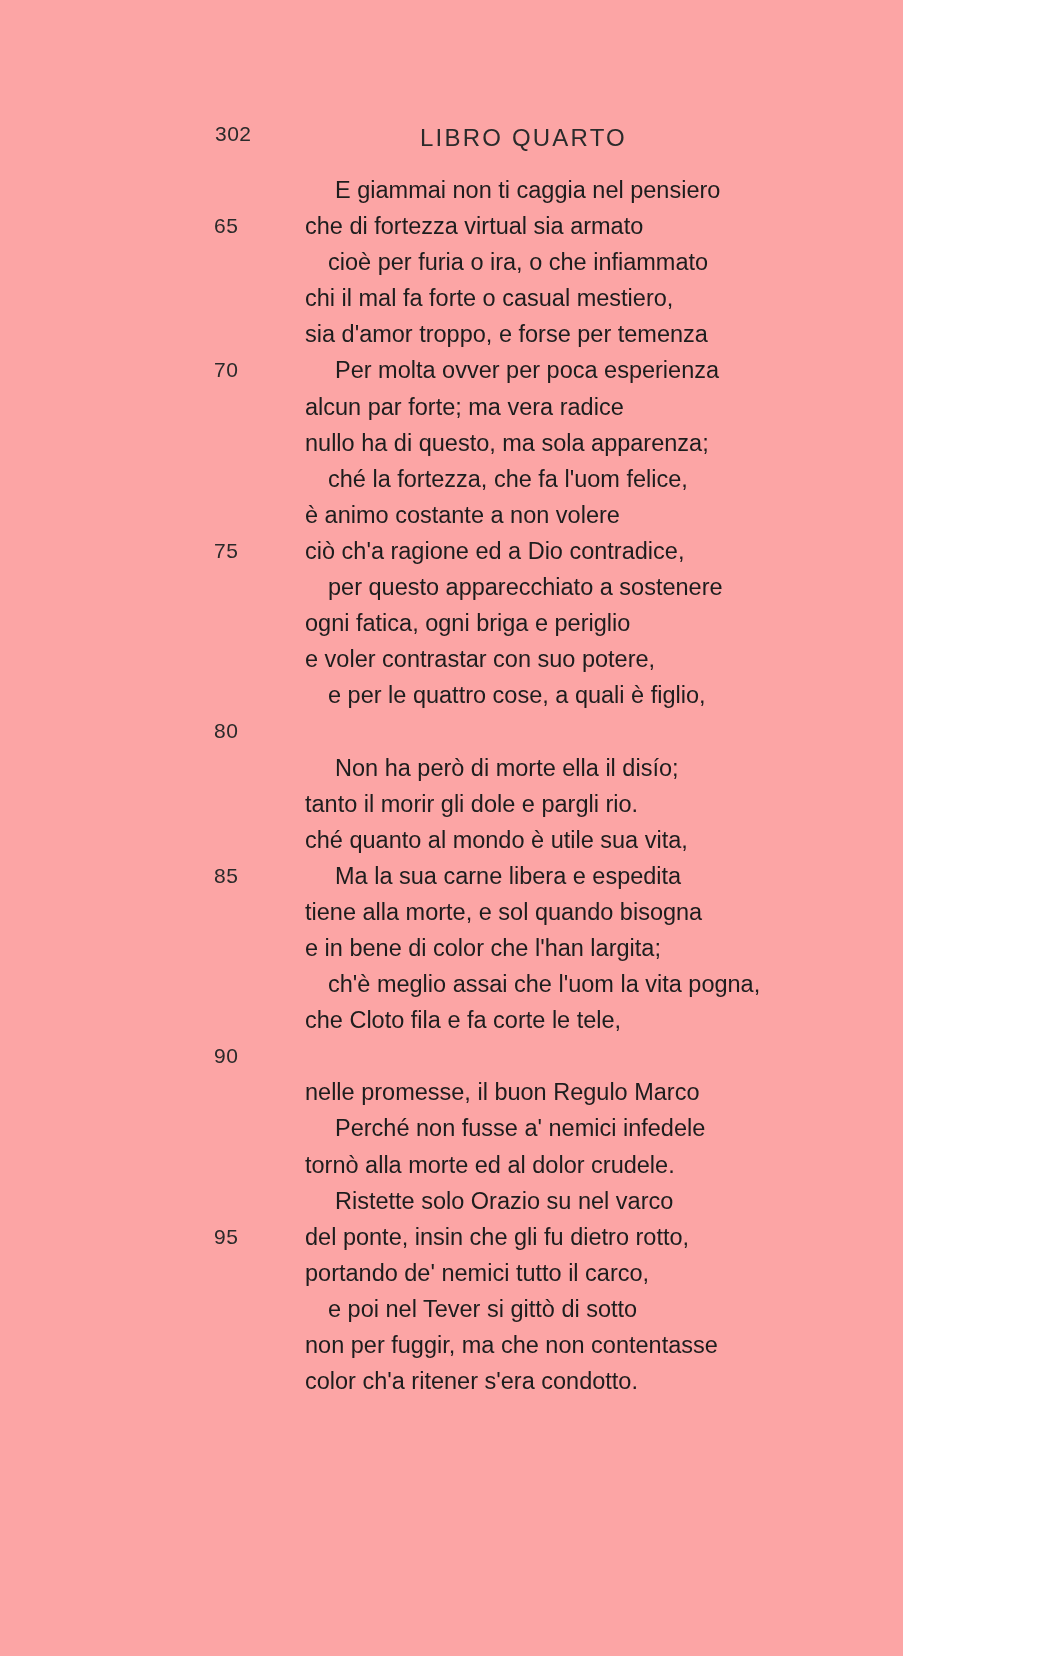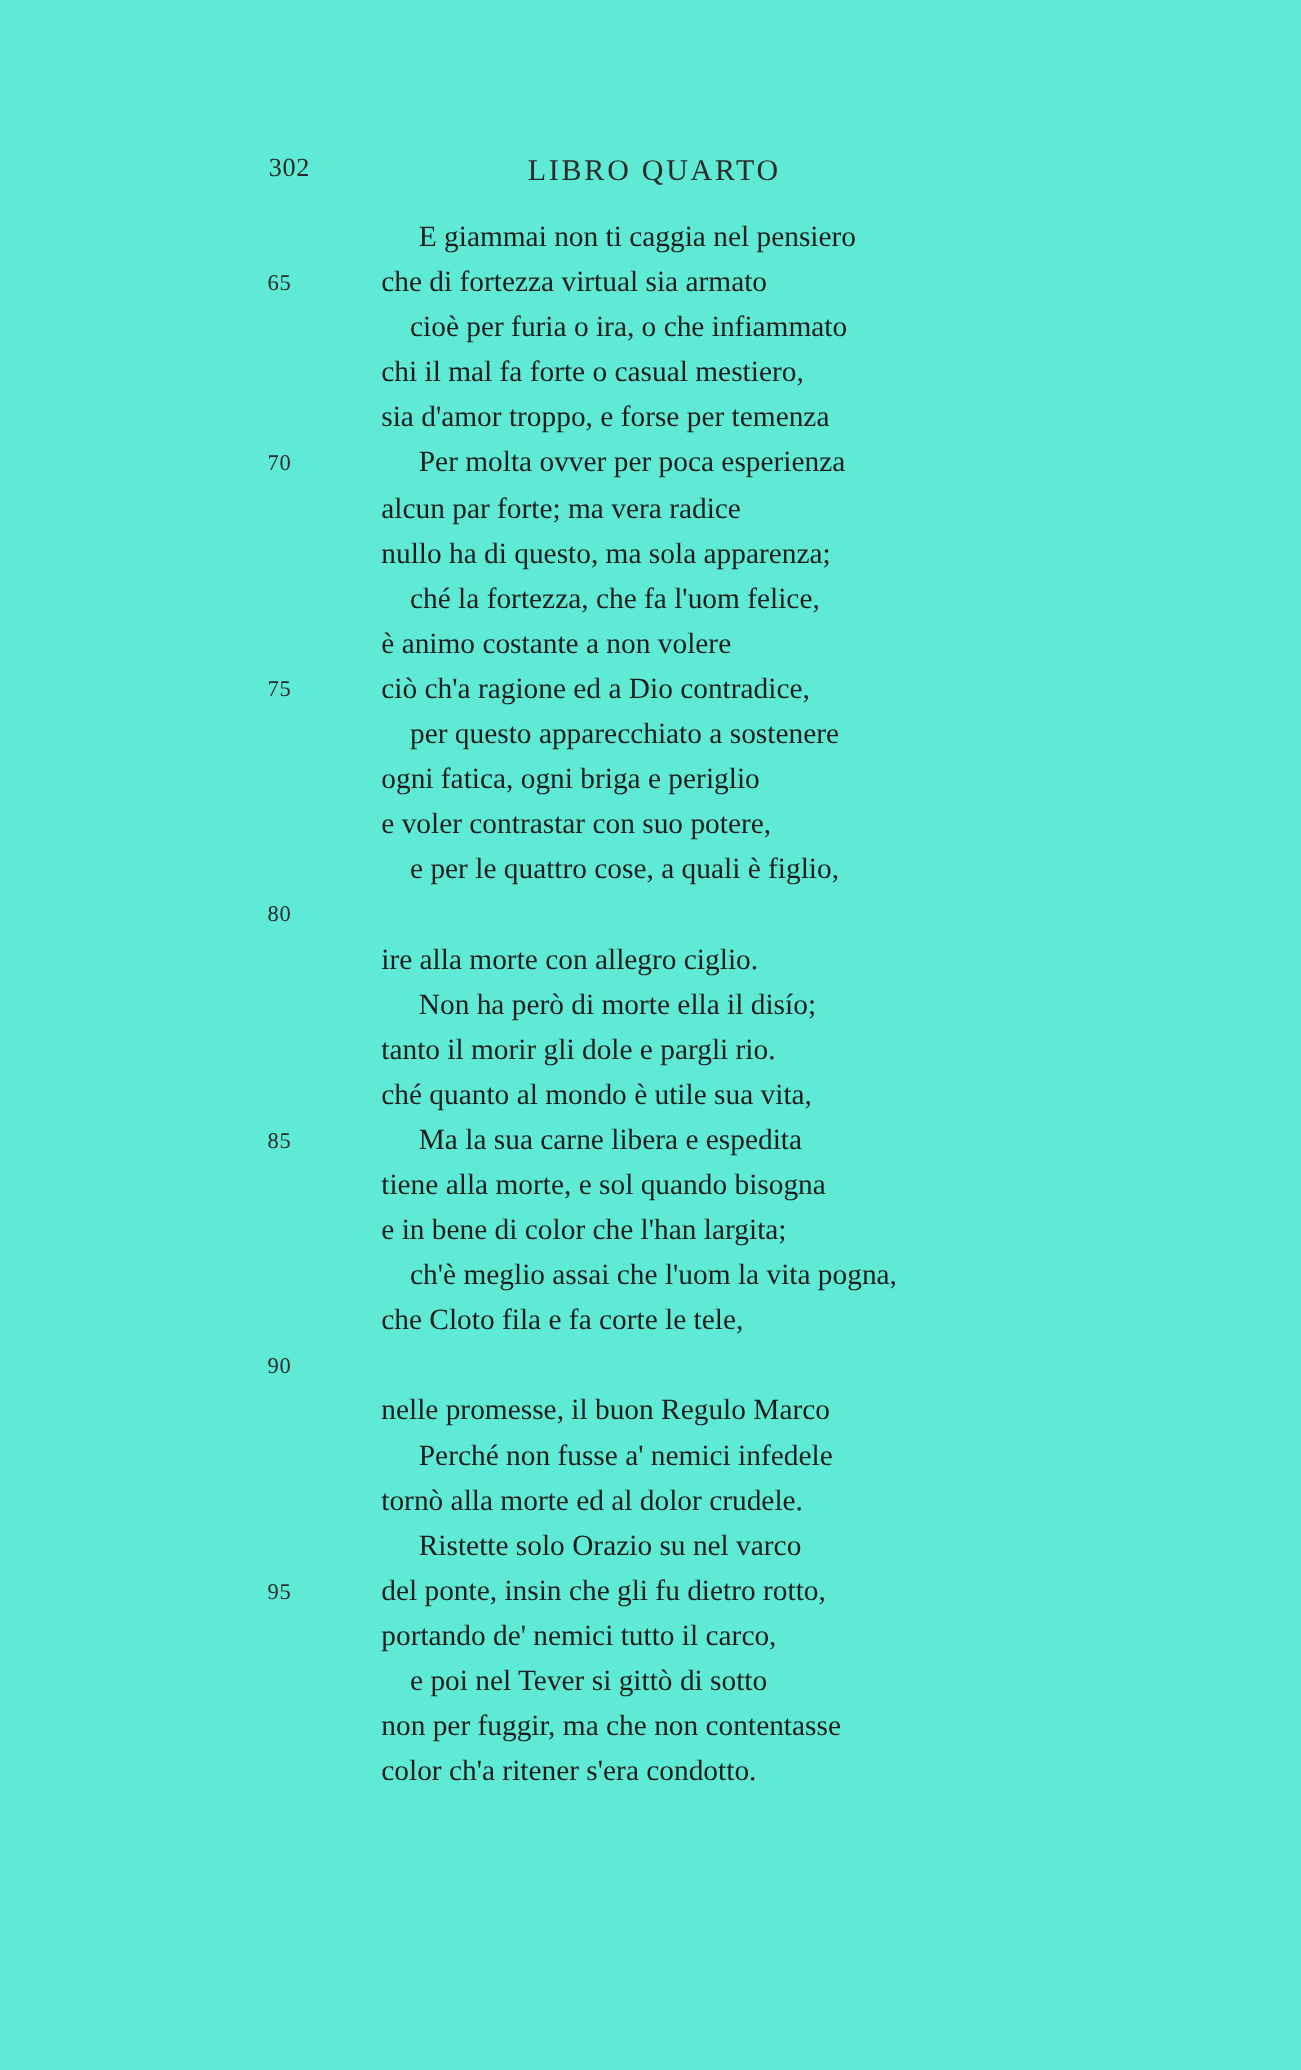--- a/index.html
+++ b/index.html
@@ -2,24 +2,24 @@
 <html><head>
 <meta charset="utf-8">
 <style>
   html, body {
     margin: 0;
     padding: 0;
     background: #ffffff;
   }
   .page {
     position: relative;
-    width: 1041px;
+    width: 903px;
     height: 1656px;
-    background: #5eead4;
-    font-family: Liberation Serif, serif;
+    background: #fca5a5;
+    font-family: Liberation Sans, sans-serif;
     color: #1b1b1b;
     overflow: hidden;
   }
   .header {
     position: absolute;
     top: 122px;
     left: 0;
     width: 1041px;
     height: 30px;
   }
@@ -53,21 +53,21 @@
     height: 36.1px;
     line-height: 36.1px;
     font-size: 23.5px;
     color: #1d1d1d;
     white-space: pre;
   }
   .num {
     position: absolute;
     left: 214px;
     top: 0;
-    font-size: 18px;
+    font-size: 21px;
     letter-spacing: 0.6px;
     color: #2a2a2a;
   }
   .txt {
     position: absolute;
     left: 305px;
     top: 0;
     white-space: pre;
   }
   .txt.ind1 { left: 328px; }
@@ -93,21 +93,20 @@
       <div class="line"><span class="num"></span><span class="txt">alcun par forte; ma vera radice</span></div>
       <div class="line"><span class="num"></span><span class="txt">nullo ha di questo, ma sola apparenza;</span></div>
       <div class="line"><span class="num"></span><span class="txt ind1">ché la fortezza, che fa l'uom felice,</span></div>
       <div class="line"><span class="num"></span><span class="txt">è animo costante a non volere</span></div>
       <div class="line"><span class="num">75</span><span class="txt">ciò ch'a ragione ed a Dio contradice,</span></div>
       <div class="line"><span class="num"></span><span class="txt ind1">per questo apparecchiato a sostenere</span></div>
       <div class="line"><span class="num"></span><span class="txt">ogni fatica, ogni briga e periglio</span></div>
       <div class="line"><span class="num"></span><span class="txt">e voler contrastar con suo potere,</span></div>
       <div class="line"><span class="num"></span><span class="txt ind1">e per le quattro cose, a quali è figlio,</span></div>
       <div class="line"><span class="num">80</span></div>
-      <div class="line"><span class="num"></span><span class="txt">ire alla morte con allegro ciglio.</span></div>
       <div class="line"><span class="num"></span><span class="txt ind2">Non ha però di morte ella il disío;</span></div>
       <div class="line"><span class="num"></span><span class="txt">tanto il morir gli dole e pargli rio.</span></div>
       <div class="line"><span class="num"></span><span class="txt">ché quanto al mondo è utile sua vita,</span></div>
       <div class="line"><span class="num">85</span><span class="txt ind2">Ma la sua carne libera e espedita</span></div>
       <div class="line"><span class="num"></span><span class="txt">tiene alla morte, e sol quando bisogna</span></div>
       <div class="line"><span class="num"></span><span class="txt">e in bene di color che l'han largita;</span></div>
       <div class="line"><span class="num"></span><span class="txt ind1">ch'è meglio assai che l'uom la vita pogna,</span></div>
       <div class="line"><span class="num"></span><span class="txt">che Cloto fila e fa corte le tele,</span></div>
       <div class="line"><span class="num">90</span></div>
       <div class="line"><span class="num"></span><span class="txt">nelle promesse, il buon Regulo Marco</span></div>

